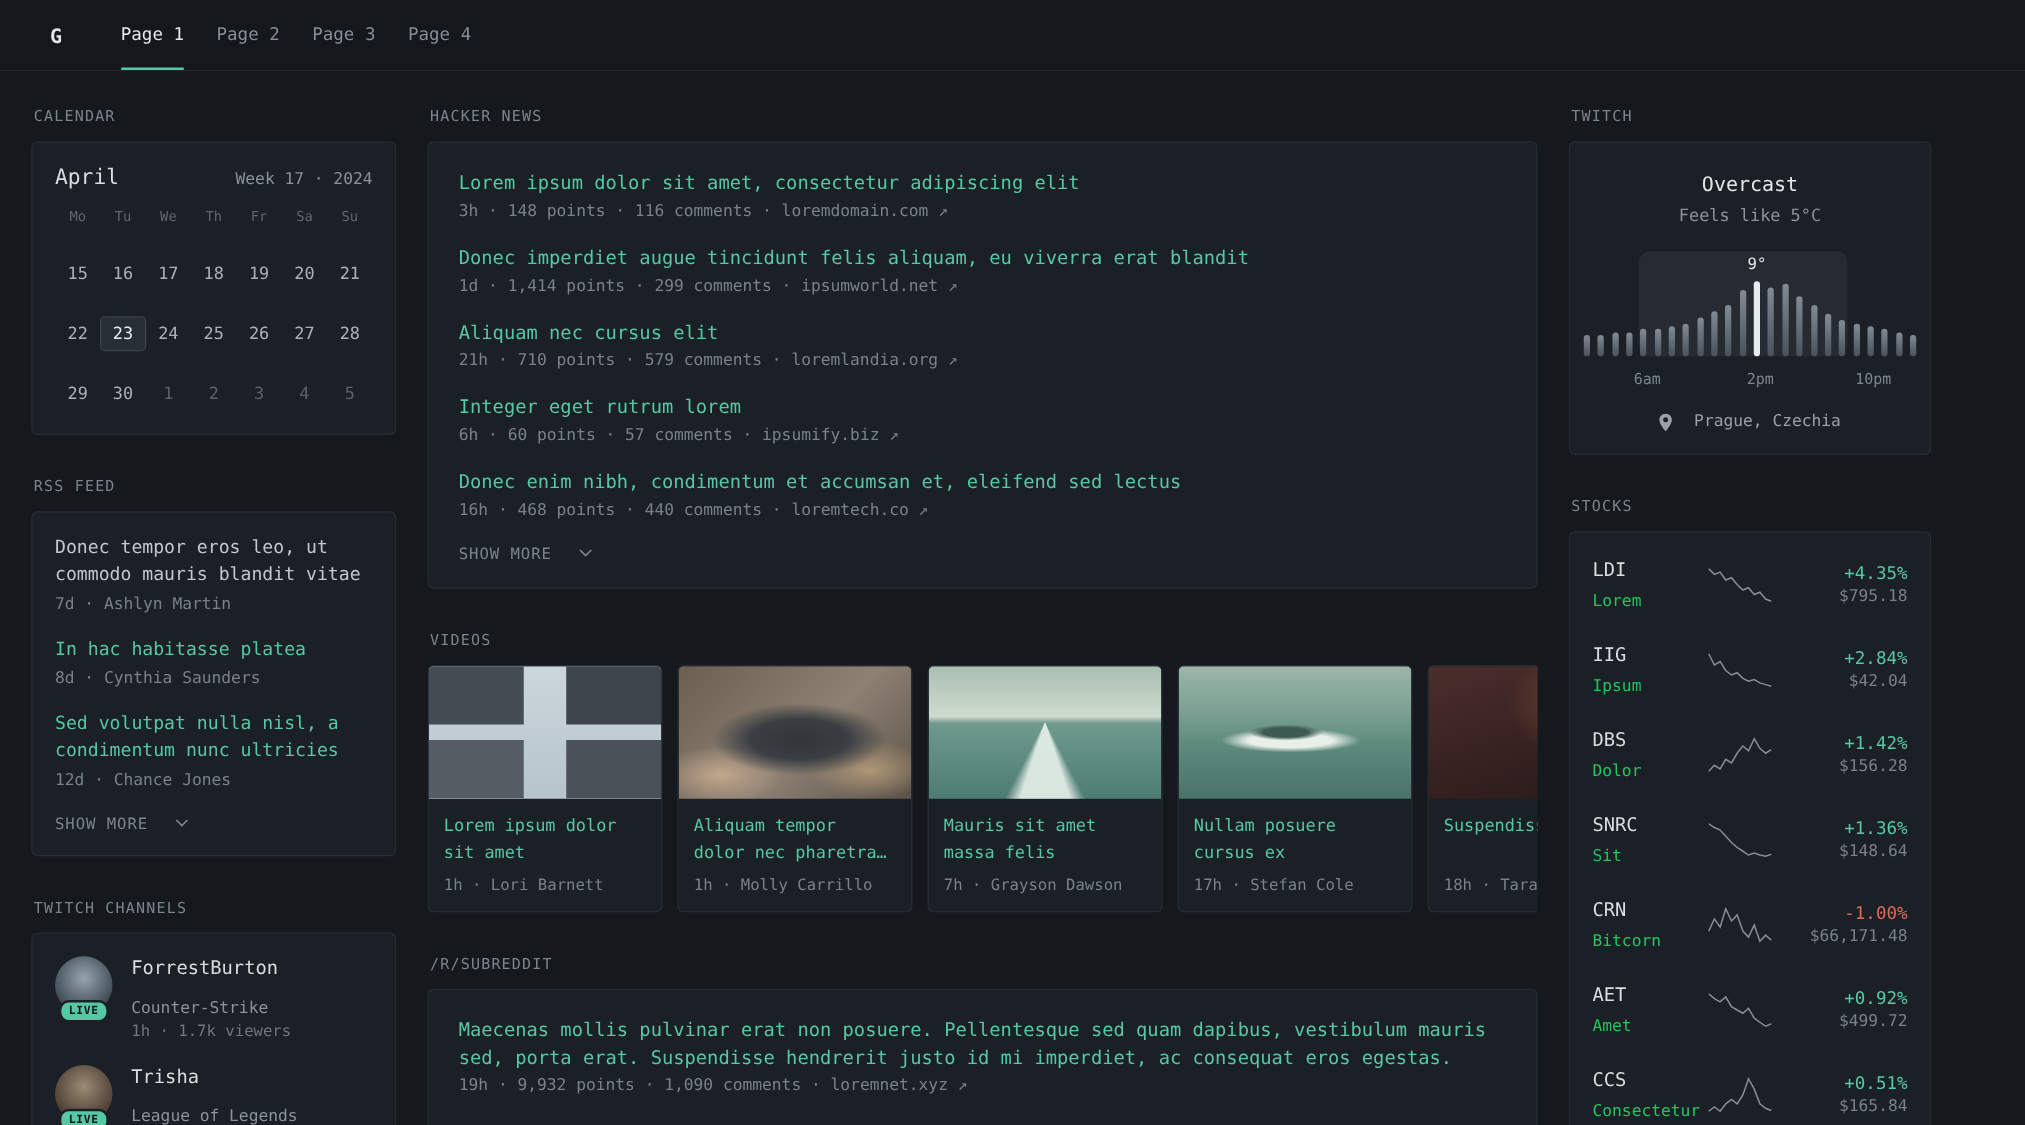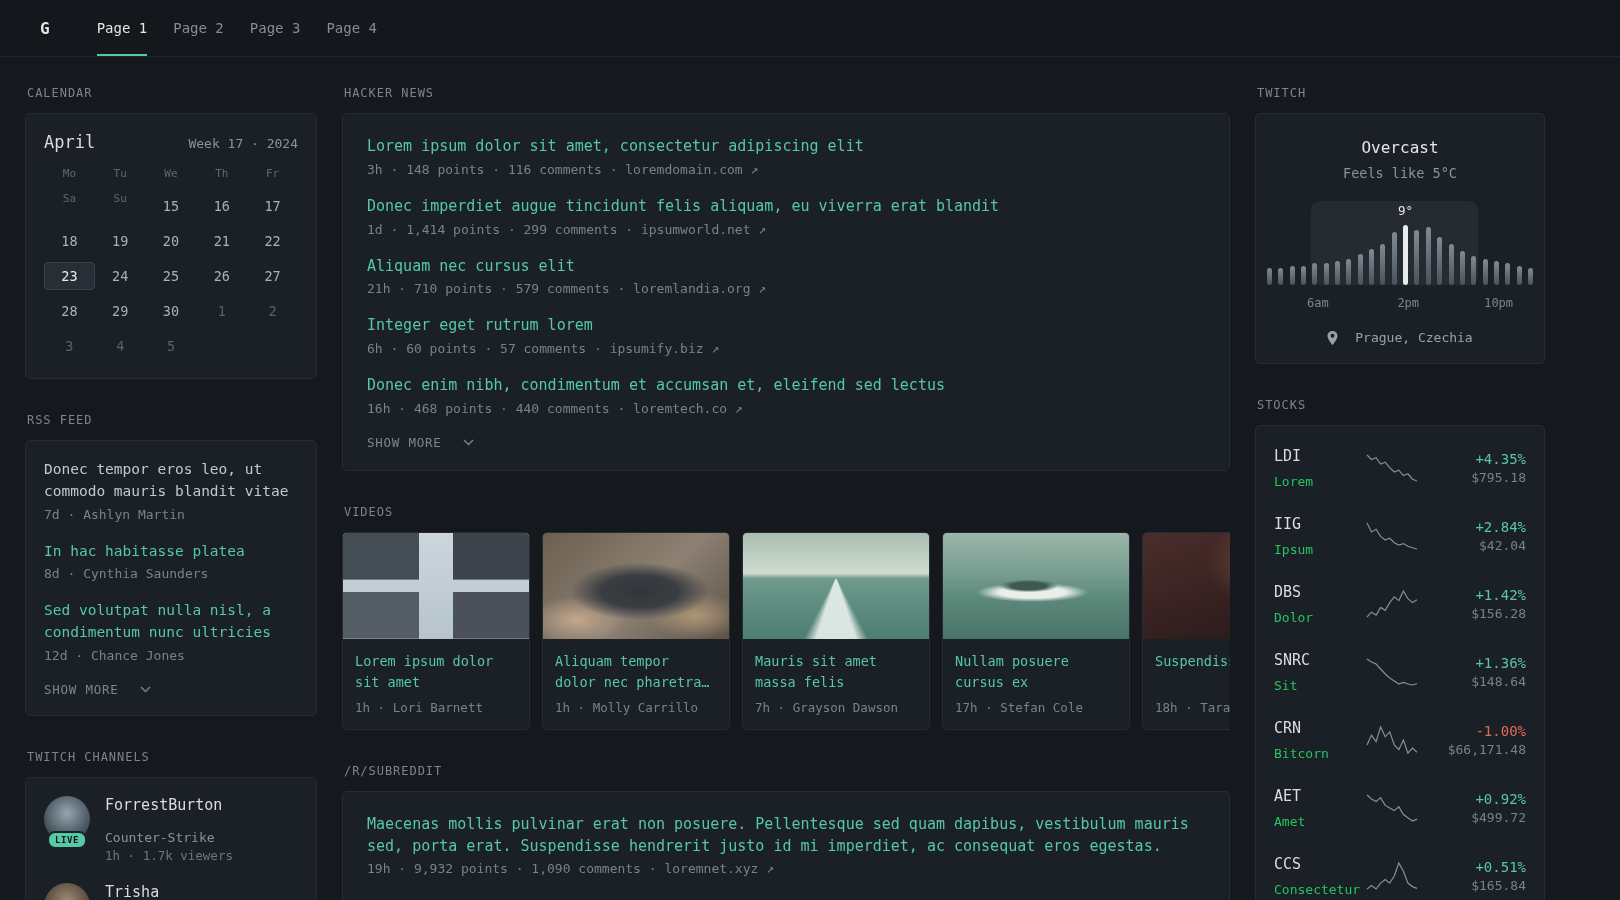--- a/index.html
+++ b/index.html
@@ -19,21 +19,21 @@
   .widget{margin-bottom:34px}
   .sec{font-size:12px;letter-spacing:.08em;color:#7b858d;margin:0 0 13px 2px;font-weight:normal}
   .card{background:#1b2026;border:1px solid #262c33;border-radius:5px}
   .pad{padding:18px}
   .pad-lg{padding:22px 24px 20px}
 
   
   .cal-head{display:flex;justify-content:space-between;align-items:baseline;margin-bottom:15px}
   .cal-month{font-size:17px;color:#d8dcdf}
   .cal-week{font-size:13px;color:#8a939b}
-  .cal-grid{display:grid;grid-template-columns:repeat(5,1fr);row-gap:7px;text-align:center}
+  .cal-grid{display:grid;grid-template-columns:repeat(7,1fr);row-gap:20px;text-align:center}
   .cal-wd{font-size:11px;color:#5e676f;padding-bottom:5px}
   .cal-d{font-size:13.5px;color:#a9b1b8;padding:5px 0;border:1px solid transparent;border-radius:4px}
   .cal-d.muted{color:#59626a}
   .cal-d.current{background:#272e35;border-color:#3a434c;color:#e7ebed}
 
   
   .feed-item{margin-bottom:19px}
   .feed-title{display:block;font-size:14.5px;line-height:1.5;color:var(--accent,#56c8a3);text-decoration:none;cursor:pointer}
   .feed-title.visited{color:#c2c8cd}
   .feed-meta{font-size:13px;color:#78828a;margin-top:4px}

